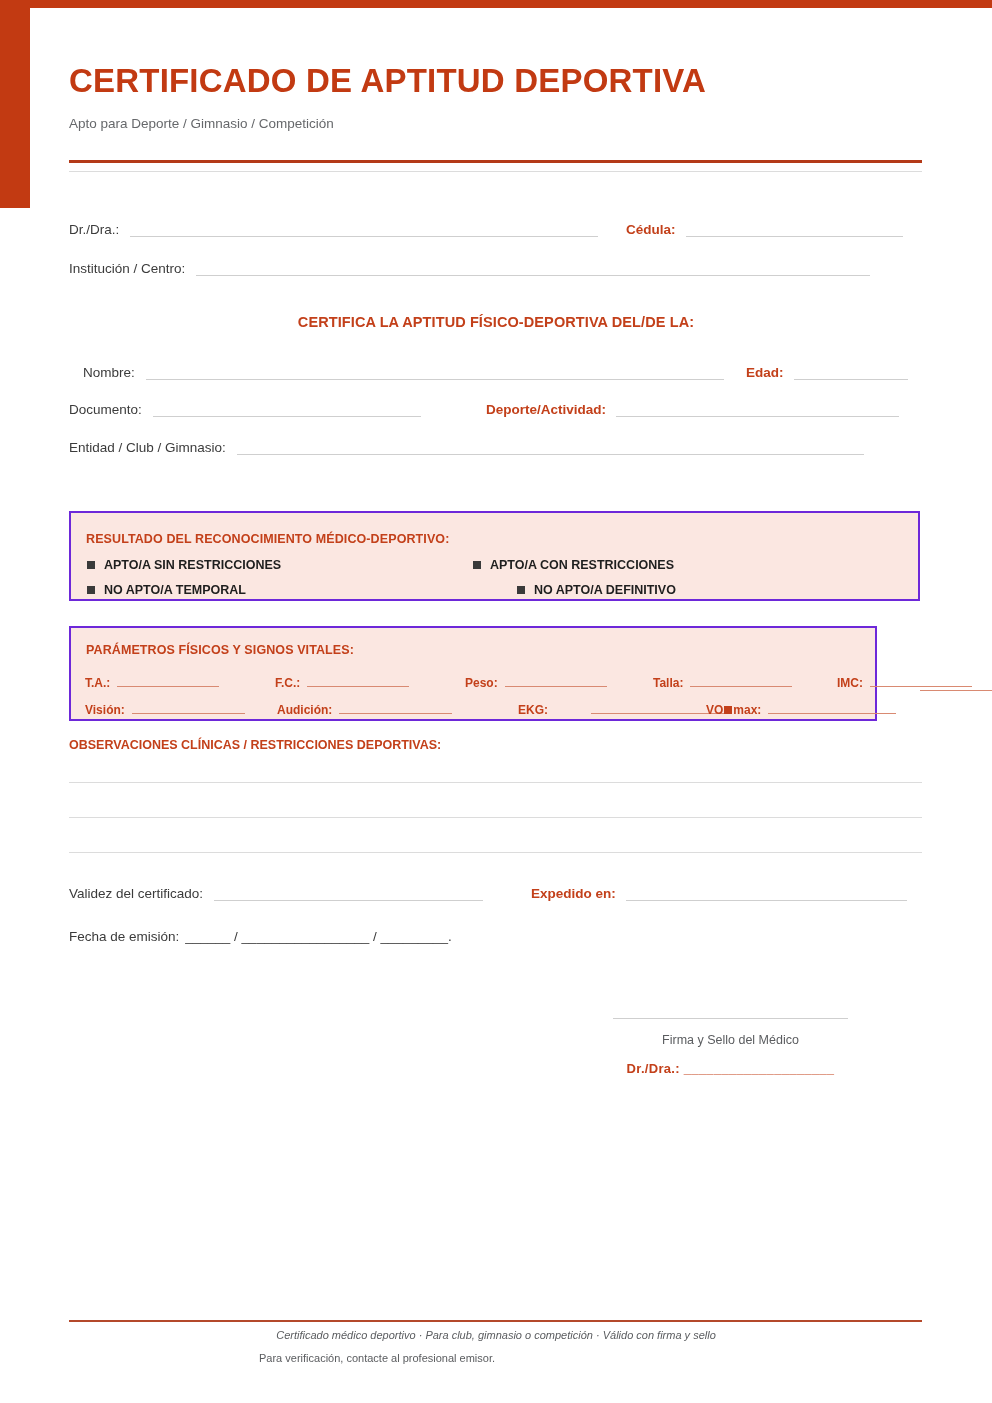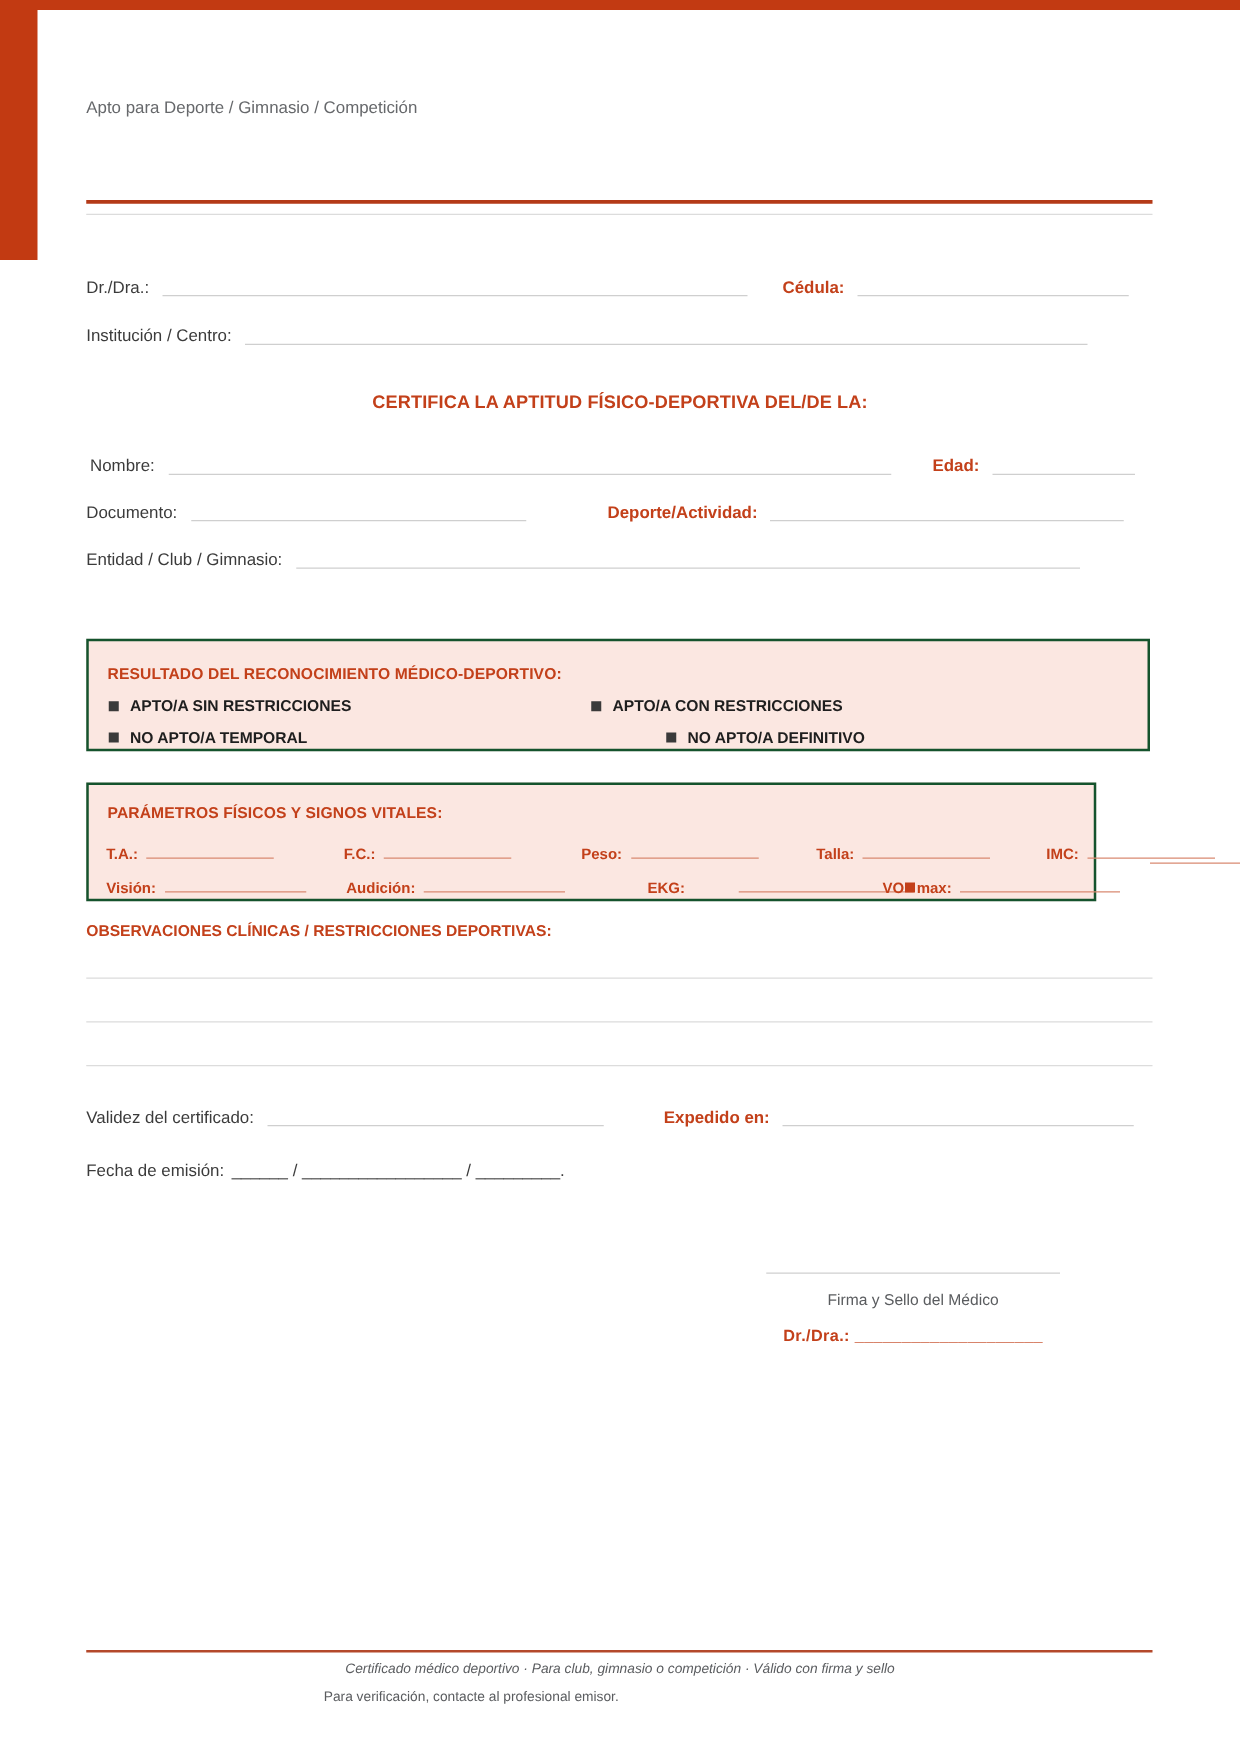--- a/index.html
+++ b/index.html
@@ -98,21 +98,21 @@
     font-size: 14.5px;
     font-weight: bold;
     color: #C3401A;
     letter-spacing: 0.1px;
   }
 
   
   .panel {
     position: absolute;
     background: #FBE7E1;
-    border: 2px solid #14532d;
+    border: 2px solid #6d28d9;
     box-sizing: border-box;
   }
   .panel-title {
     font-size: 12.5px;
     font-weight: bold;
     color: #C3401A;
     letter-spacing: 0.1px;
   }
   .opt {
     display: flex;
@@ -219,41 +219,42 @@
 </style>
 </head>
 <body>
 
 <div class="page">
 
   <div class="top-stripe"></div>
   <div class="left-bar"></div>
 
   <div class="header">
+    <h1 class="doc-title">CERTIFICADO DE APTITUD DEPORTIVA</h1>
     <p class="doc-subtitle">Apto para Deporte / Gimnasio / Competición</p>
   </div>
   <div class="rule-red"></div>
   <div class="rule-grey"></div>
 
   <div class="field-row" style="left:69px; top:222px;">
     <span class="lbl">Dr./Dra.:</span>
     <span class="blank" style="width:468px; margin-left:11px;"></span>
   </div>
   <div class="field-row" style="left:626px; top:222px;">
     <span class="lbl-red">Cédula:</span>
     <span class="blank" style="width:217px; margin-left:10px;"></span>
   </div>
   <div class="field-row" style="left:69px; top:261px;">
     <span class="lbl">Institución / Centro:</span>
     <span class="blank" style="width:674px; margin-left:11px;"></span>
   </div>
 
   <div class="section-head">CERTIFICA LA APTITUD FÍSICO-DEPORTIVA DEL/DE LA:</div>
 
-  <div class="field-row" style="left:72px; top:365px;">
+  <div class="field-row" style="left:83px; top:365px;">
     <span class="lbl">Nombre:</span>
     <span class="blank" style="width:578px; margin-left:11px;"></span>
   </div>
   <div class="field-row" style="left:746px; top:365px;">
     <span class="lbl-red">Edad:</span>
     <span class="blank" style="width:114px; margin-left:10px;"></span>
   </div>
   <div class="field-row" style="left:69px; top:402px;">
     <span class="lbl">Documento:</span>
     <span class="blank" style="width:268px; margin-left:11px;"></span>
@@ -275,21 +276,21 @@
       <span>APTO/A SIN RESTRICCIONES</span>
     </div>
     <div class="opt" style="position:absolute; left:402px; top:45px;">
       <span class="chk"></span>
       <span>APTO/A CON RESTRICCIONES</span>
     </div>
     <div class="opt" style="position:absolute; left:16px; top:70px;">
       <span class="chk"></span>
       <span>NO APTO/A TEMPORAL</span>
     </div>
-    <div class="opt" style="position:absolute; left:422px; top:70px;padding-left:40px;">
+    <div class="opt" style="position:absolute; left:406px; top:70px;padding-left:40px;">
       <span class="chk"></span>
       <span>NO APTO/A DEFINITIVO</span>
     </div>
   </div>
 
   <div class="panel" style="left:69px; top:626px; width:808px; height:95px;">
     <div class="panel-title" style="position:absolute; left:15px; top:15px;">PARÁMETROS FÍSICOS Y SIGNOS VITALES:</div>
 
     <div class="vital" style="left:14px; top:45px;">
       <span>T.A.:</span>

